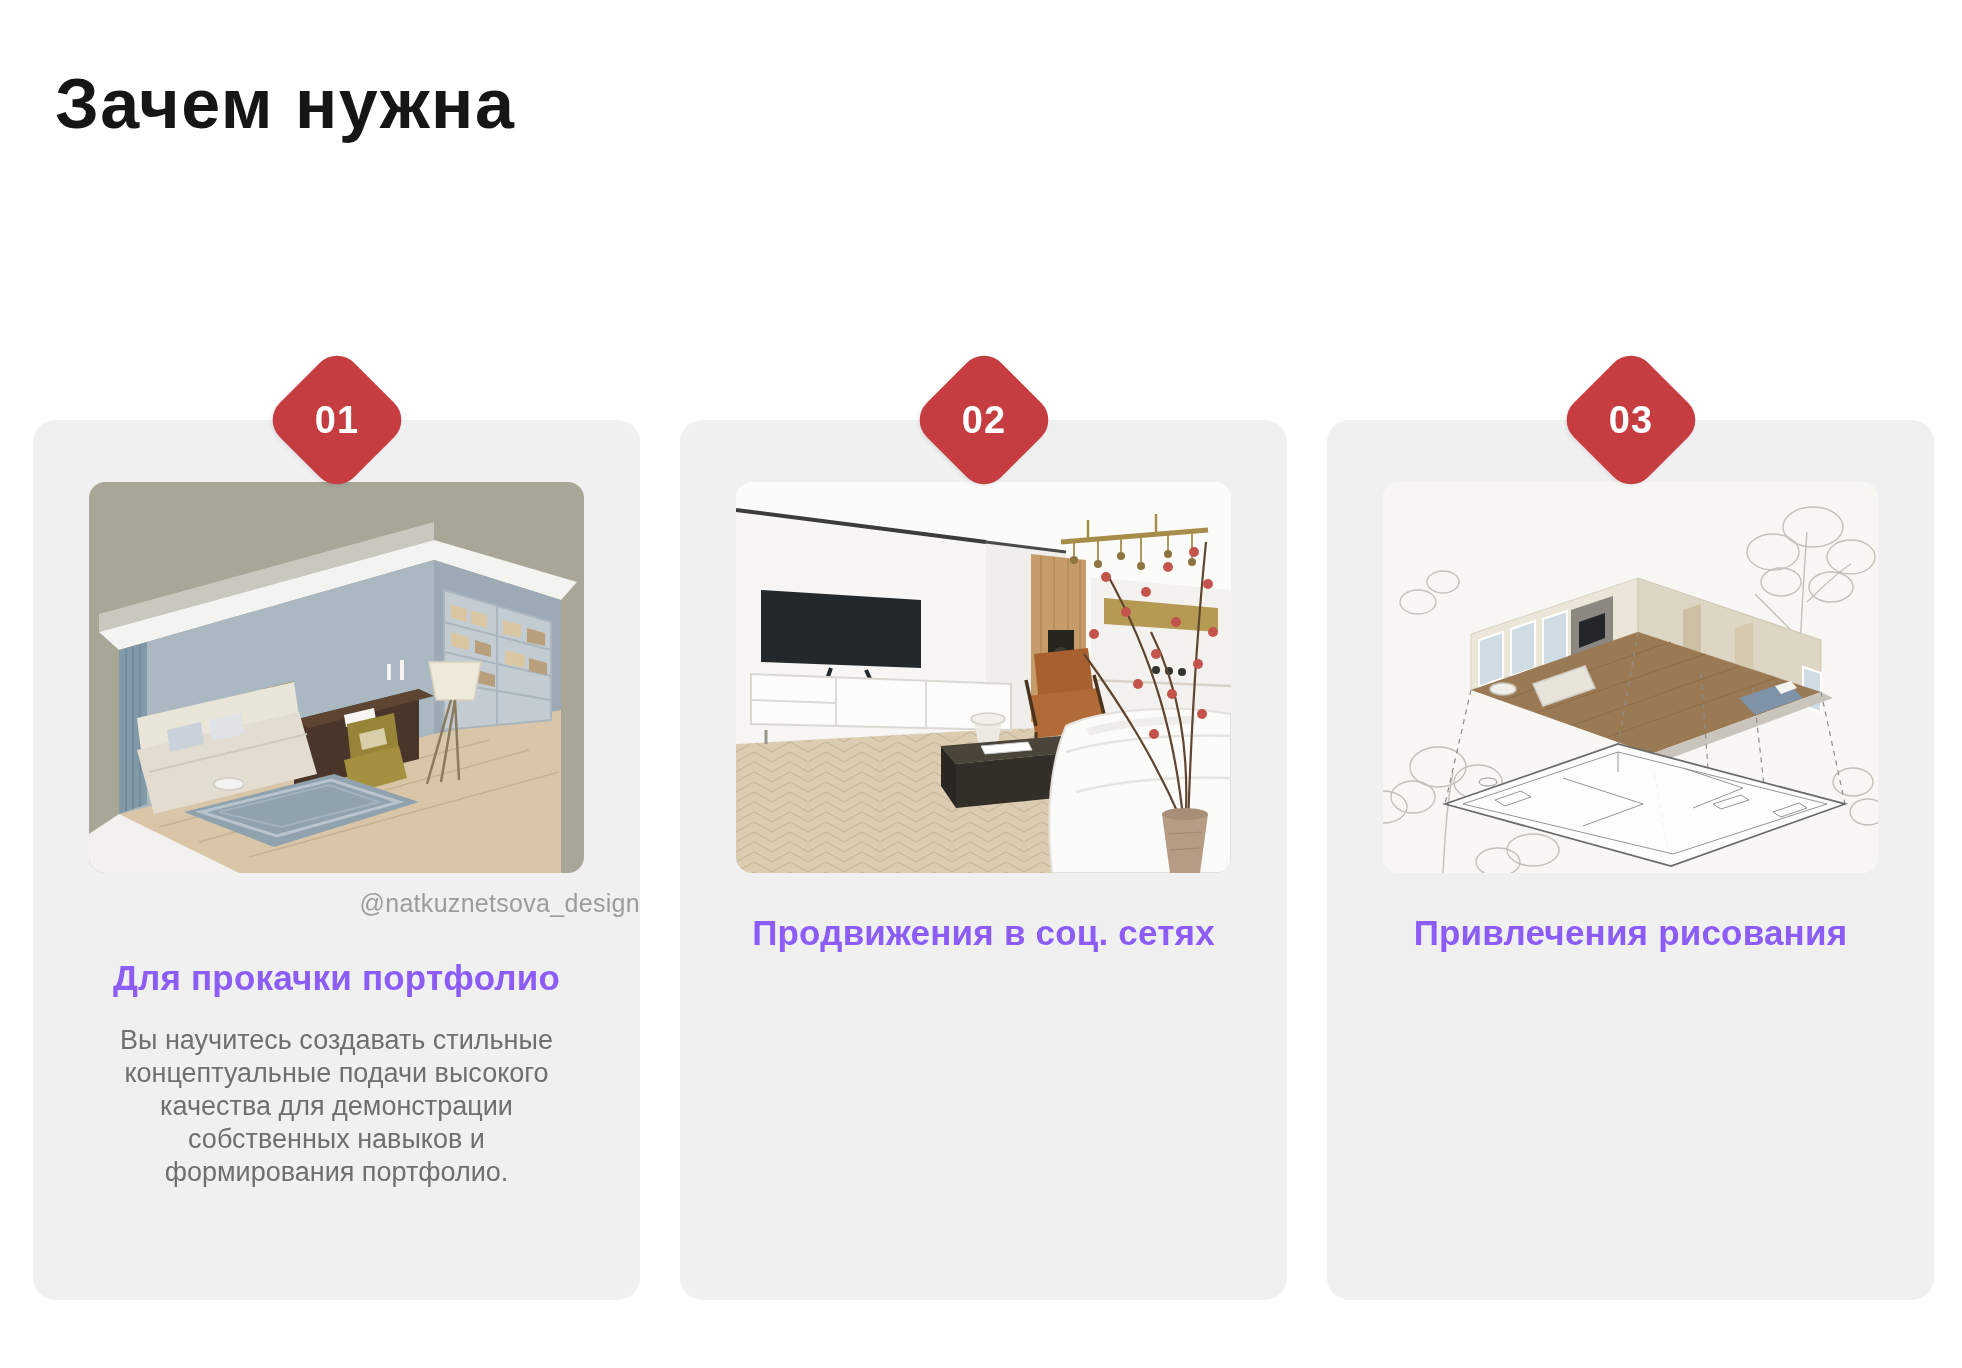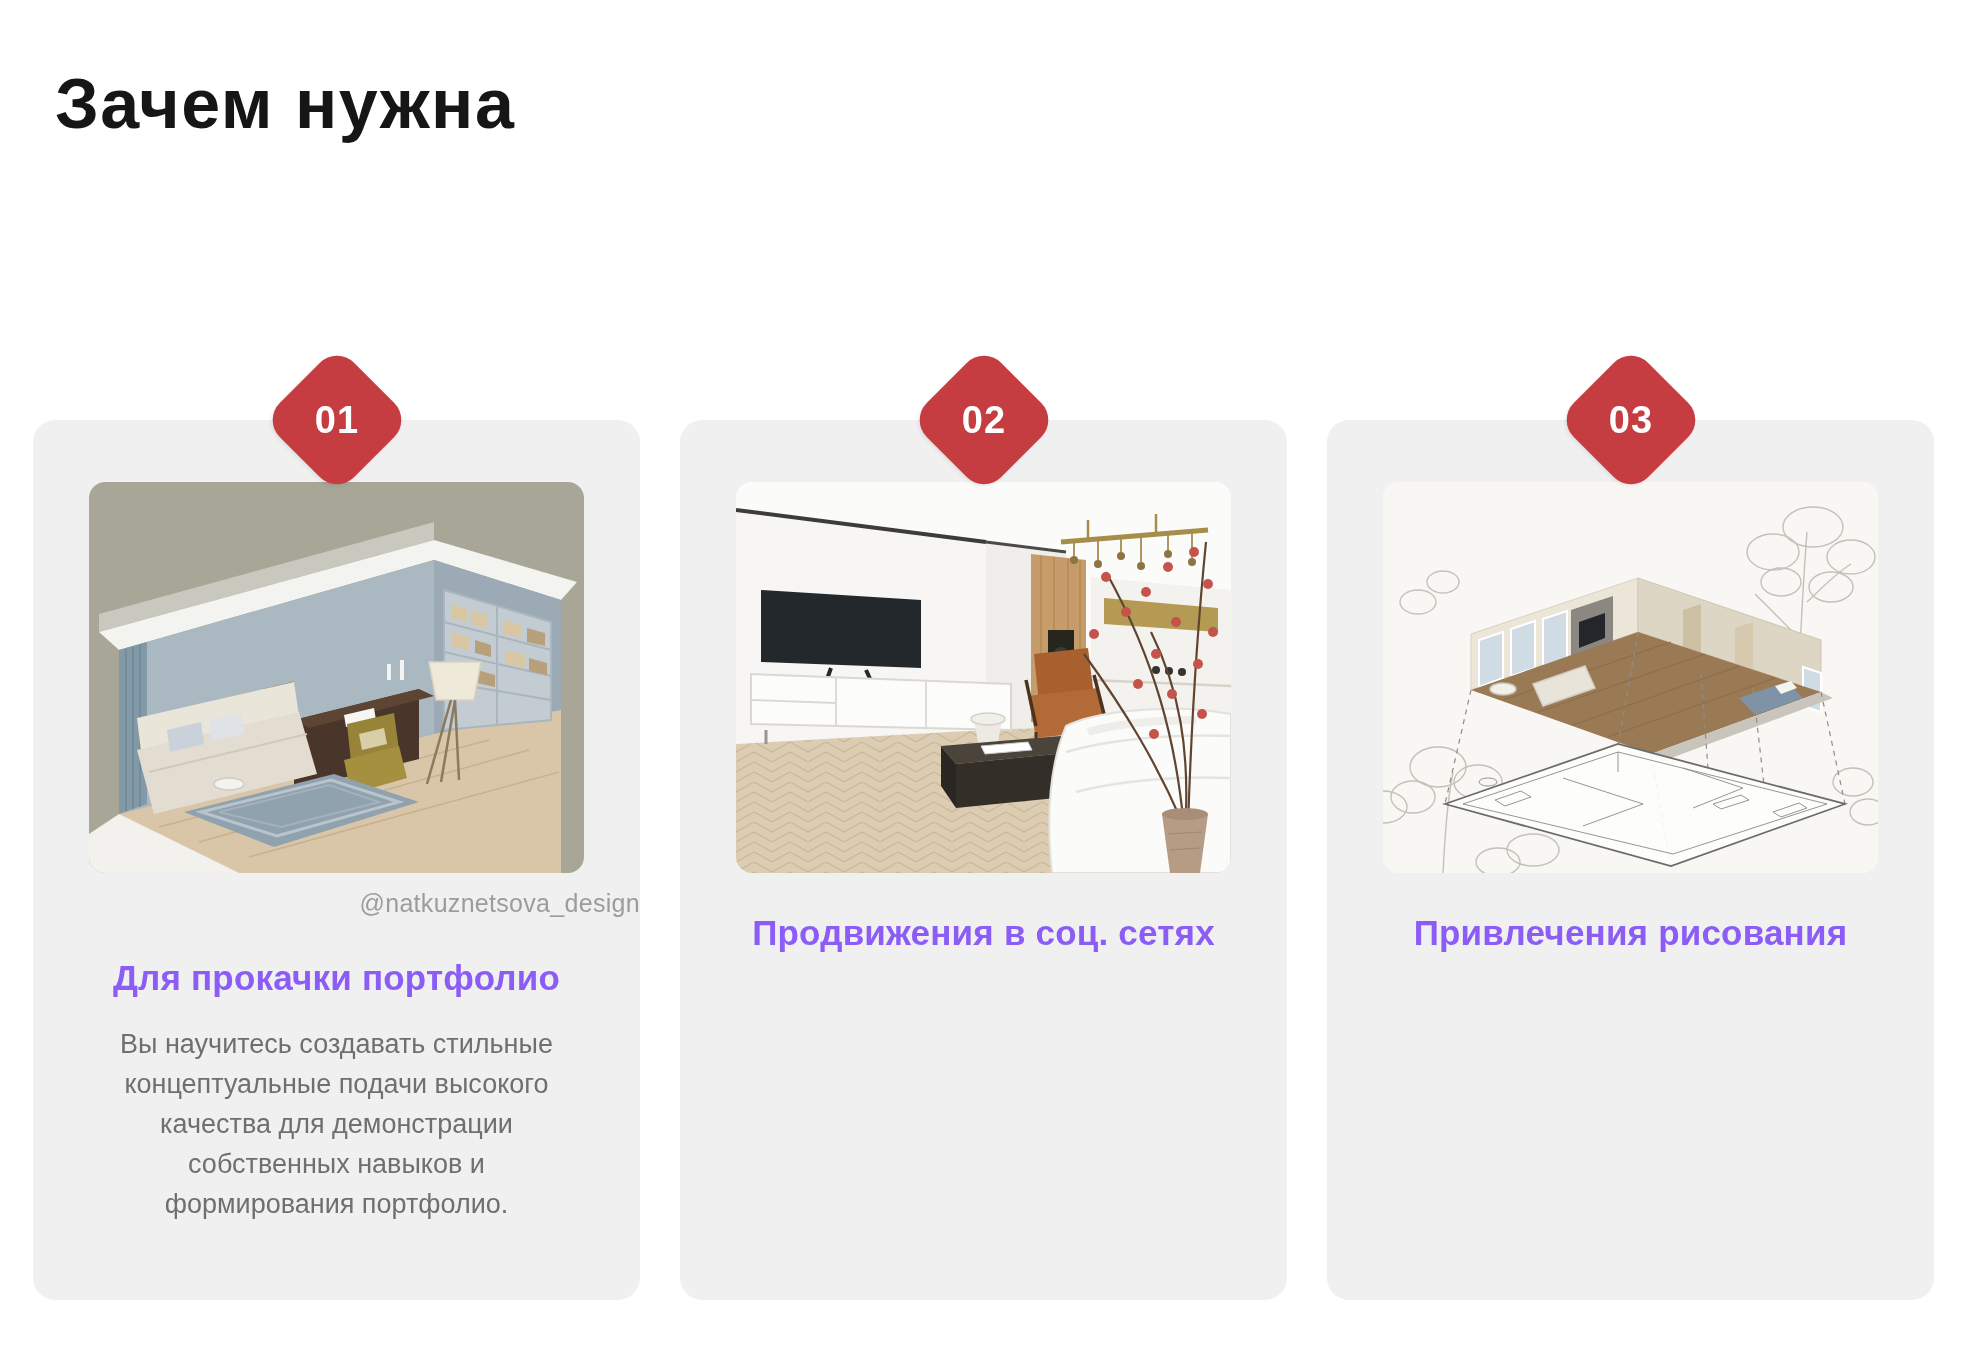--- a/index.html
+++ b/index.html
@@ -48,21 +48,21 @@
     margin-top:16px; text-align:right;
     font-size:25px; color:#9c9c9c; letter-spacing:0.3px;
   }
   .heading {
     margin-top:40px; text-align:center;
     font-size:35px; font-weight:700; color:#8b5cf6; letter-spacing:0.2px;
   }
   .body-text {
     margin:26px auto 0; width:492px;
     text-align:center;
-    font-size:27px; line-height:40px; color:#6f6f6f;
+    font-size:27px; line-height:33px; color:#6f6f6f;
   }
 </style>
 </head>
 <body>
 
 <h1 class="page-title">
   <span>Зачем нужна</span><br>
 </h1>
 
 <div class="cards-row">

